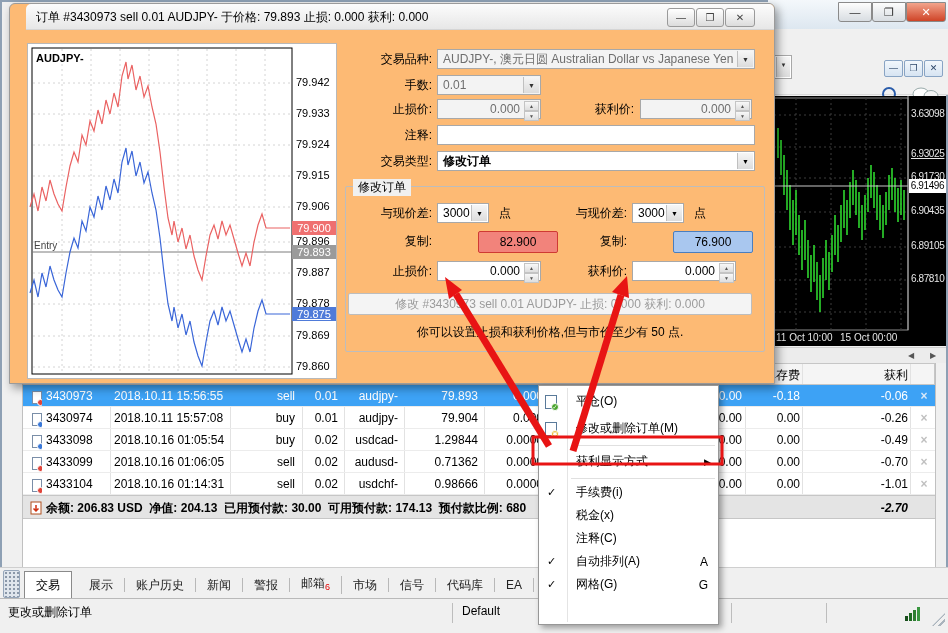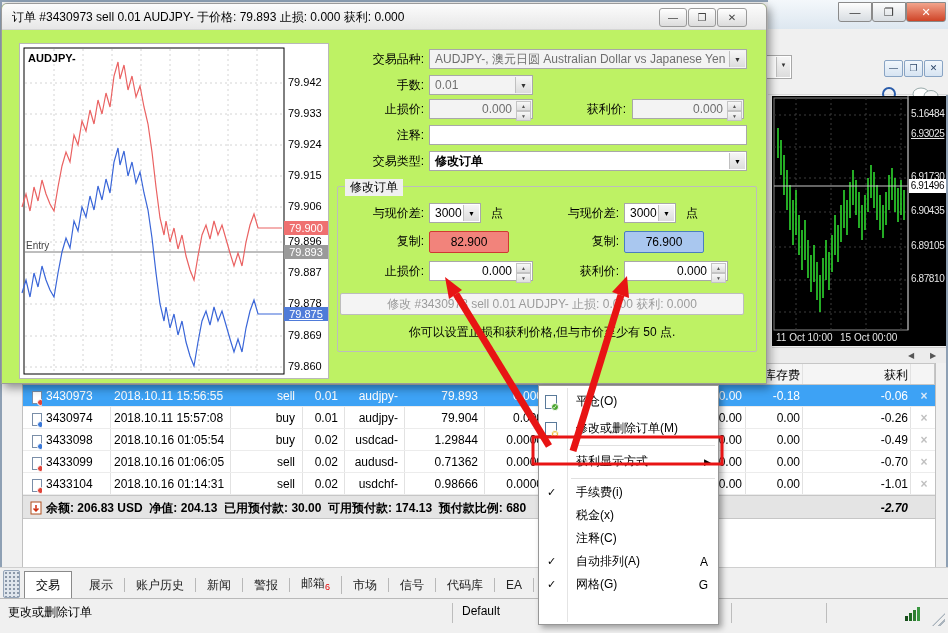--- a/index.html
+++ b/index.html
@@ -68,39 +68,39 @@
   .mi .chk { position:absolute; left:8px; font-size:11px; }
   .mi .sub { position:absolute; right:7px; font-size:9px; }
   .msep { height:6px; position:relative; }
   .msep::after { content:""; position:absolute; left:32px; right:3px; top:3px; height:1px; background:#e0e0e0; }
   .mic { position:absolute; left:6px; top:50%; margin-top:-7px; width:12px; height:14px; background:#fff; border:1px solid #5a7a9a; }
   .mic i { position:absolute; right:-3px; bottom:-3px; width:8px; height:8px; border-radius:50%; border:1px solid #fff;
            font-size:6px; line-height:7px; text-align:center; color:#fff; font-style:normal; }
   .b-green{background:#4aa52e;} .b-gear{background:#e8b820;}
 
   
-  .dialog { left:1px; top:3px; width:766px; height:381px; background:#bef264; border:1px solid #9b9b9b;
-            border-radius:6px 6px 0 0; box-shadow:3px 4px 10px rgba(0,0,0,.4); z-index:40; }
+  .dialog { left:9px; top:3px; width:766px; height:381px; background:#fdba74; border:1px solid #9b9b9b;
+            border-radius:6px 6px 0 0; box-shadow:3px 4px 10px rgba(0,0,0,.4); z-index:40;padding-left:16px; }
   .dlg-title { height:26px; border-radius:5px 5px 0 0; background:linear-gradient(#fcfcfc,#e7e7e7);
                border-bottom:1px solid #d5d5d5; line-height:26px; padding-left:10px; white-space:nowrap; overflow:hidden; }
   .dlg-btn { position:absolute; top:4px; width:28px; height:19px; background:linear-gradient(#fff,#dcdcdc);
              border:1px solid #9a9a9a; border-radius:3px; font-size:10px; line-height:17px; text-align:center; color:#444; }
   .lbl { position:absolute; width:90px; height:20px; line-height:20px; text-align:right; white-space:nowrap; }
   .combo,.spin,.tinput { position:absolute; height:20px; border:1px solid #a8a8a8; background:#fff; line-height:18px; font-size:12px; }
   .combo { padding:0 20px 0 5px; white-space:nowrap; overflow:hidden; }
   .combo .arr { position:absolute; right:1px; top:1px; bottom:1px; width:16px; background:linear-gradient(#f6f6f6,#dcdcdc);
                 border-left:1px solid #c0c0c0; font-size:7px; line-height:17px; text-align:center; color:#333; }
   .dis { background:#f3f3f3; color:#6e6e6e; }
   .spin { padding:0 20px 0 5px; text-align:right; }
   .spin .btns { position:absolute; right:1px; top:1px; bottom:1px; width:15px; display:flex; flex-direction:column; }
   .spin .btns b { flex:1; background:linear-gradient(#f8f8f8,#dedede); border:1px solid #c4c4c4; font-size:5px;
                   line-height:8px; text-align:center; color:#555; font-weight:normal; }
   .group { position:absolute; left:335px; top:182px; width:420px; height:166px; border:1px solid #bdbdbd; border-radius:2px; }
   .legend { position:absolute; left:343px; top:175px; background:#f0f0f0; padding:0 5px; }
-  .copybtn { position:absolute; height:22px; width:80px; border-radius:2px; text-align:center; line-height:20px; }
+  .copybtn { position:absolute; height:22px; width:80px; border-radius:2px; text-align:center; line-height:20px;margin-left:41px; }
   .copy-sell { background:#f2837b; border:1px solid #cf3a33; }
   .copy-buy { background:#a9c7ef; border:1px solid #4a7ebf; }
   .bigbtn { position:absolute; left:338px; top:289px; width:404px; height:22px; background:#f4f4f4; border:1px solid #bdbdbd;
             border-radius:2px; color:#9b9b9b; text-align:center; line-height:20px; white-space:nowrap; overflow:hidden; }
   .hint { position:absolute; left:338px; top:320px; width:404px; text-align:center; }
   .dchart { position:absolute; left:17px; top:39px; width:310px; height:336px; background:#fff; border:1px solid #b8b8b8; }
   .dchart .scale-lbl { position:absolute; left:268px; width:42px; font-size:11px; }
   .badge { position:absolute; left:264px; width:44px; height:14px; color:#fff; font-size:11px; line-height:14px; text-align:center; }
   .entry-lbl { position:absolute; left:6px; top:196px; font-size:10px; color:#444; }
 
@@ -154,22 +154,22 @@
         <line x1="2" y1="216" x2="136" y2="216"></line>
         <line x1="24" y1="2" x2="24" y2="234"></line>
           <line x1="59" y1="2" x2="59" y2="234"></line>
         <line x1="94" y1="2" x2="94" y2="234"></line>
           <line x1="129" y1="2" x2="129" y2="234"></line>
       </g>
       <path stroke="#2ed52e" stroke-width="1.6" fill="none" d="M6 32L6 62M9 44L9 79M12 59L12 99M15 74L15 114M18 89L18 134M21 104L21 149M24 94L24 139M27 119L27 159M30 134L30 174M33 124L33 164M36 144L36 182M39 159L39 196M42 149L42 186M45 166L45 204M48 179L48 216M51 162L51 202M54 144L54 184M57 156L57 194M60 139L60 176M63 119L63 159M66 129L66 166M69 109L69 146M72 94L72 132M75 104L75 139M78 86L78 122M81 74L81 109M84 84L84 119M87 96L87 132M90 109L90 144M93 99L93 134M96 82L96 116M99 69L99 102M102 76L102 112M105 89L105 124M108 99L108 134M111 109L111 142M114 96L114 129M117 79L117 114M120 72L120 104M123 82L123 116M126 92L126 126M129 84L129 119M132 94L132 124"></path>
       <line x1="2" y1="90" x2="136" y2="90" stroke="#c8c8c8" stroke-width="1"></line>
       <line x1="136" y1="0" x2="136" y2="234" stroke="#aaa"></line>
     </svg>
-    <span class="scale-lbl" style="top:12px;">5.16484</span>
-    <span class="scale-lbl" style="top:32px;text-decoration:underline;">6.93025</span>
+    <span class="scale-lbl" style="top:12px;">3.63098</span>
+    <span class="scale-lbl" style="top:52px;text-decoration:underline;">6.93025</span>
     <span class="scale-lbl" style="top:75px;">6.91730</span>
     <span class="scale-lbl" style="top:109px;">6.90435</span>
     <span class="scale-lbl" style="top:144px;">6.89105</span>
     <span class="scale-lbl" style="top:177px;">6.87810</span>
     <span class="scale-lbl" style="top:209px;padding-left:42px;">6.86515</span>
     <span class="cur-badge">6.91496</span>
     <span class="xlbl" style="left:4px;">11 Oct 10:00</span>
     <span class="xlbl" style="left:68px;">15 Oct 00:00</span>
   </div>
   <div class="ab mscroll">

